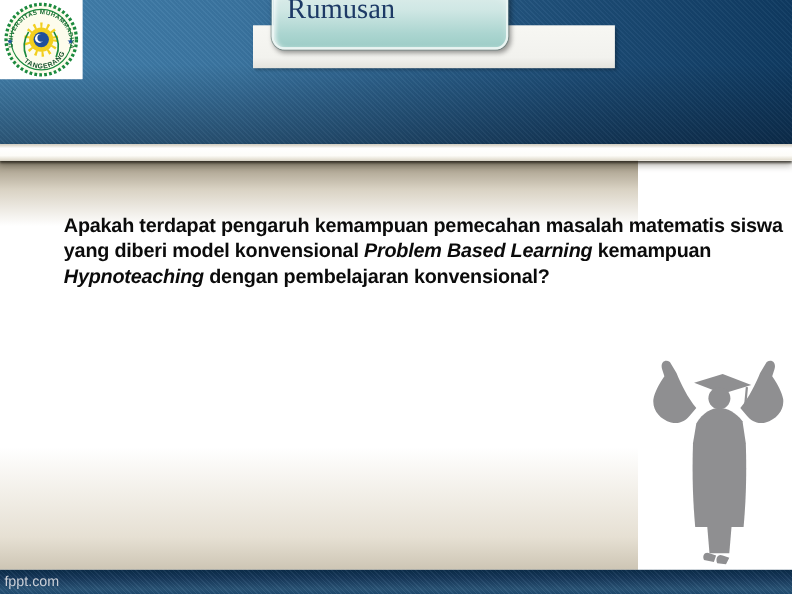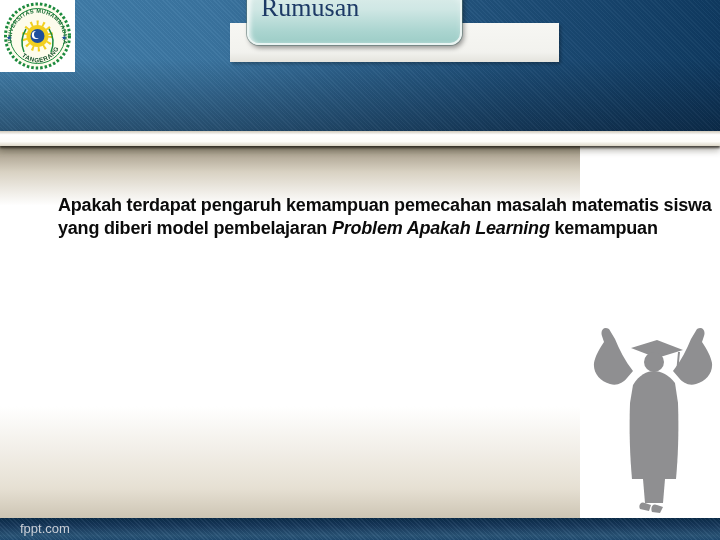--- a/index.html
+++ b/index.html
@@ -58,21 +58,21 @@
   .body-line .italic{font-style:italic;}
   .graduate{position:absolute;left:593px;top:181px;width:120px;height:190px;}
   
   .footer{
     position:absolute;left:0;top:518px;width:720px;height:22px;
     background:
       repeating-linear-gradient(45deg, rgba(255,255,255,0.05) 0 1px, rgba(0,0,0,0.05) 1px 3px),
       linear-gradient(180deg,#0b2c4a 0%,#17395c 35%,#2a5578 80%,#204c72 100%);
   }
   .watermark{
-    display:inline-block;padding-left:20px;line-height:22px;
+    display:inline-block;padding-left:4px;line-height:22px;
     font-size:13px;color:#c9ced6;
   }
 </style>
 </head>
 <body>
 
 <div class="slide">
 
   <div class="header">
 
@@ -114,21 +114,22 @@
     </div>
 
   </div>
 
   <div class="ridge"></div>
 
   <div class="content">
 
     <div class="body-text">
         <div class="body-line"><span>Apakah terdapat pengaruh kemampuan pemecahan masalah matematis siswa</span></div>
-        <div class="body-line"><span>yang diberi model pembelajaran </span><span class="italic">Problem Apakah Learning</span><span> kemampuan</span></div>
+        <div class="body-line"><span>yang diberi model konvensional </span><span class="italic">Problem Based Learning</span><span> kemampuan</span></div>
+        <div class="body-line"><span class="italic">Hypnoteaching</span><span> dengan pembelajaran konvensional?</span></div>
       </div>
 
     <svg class="graduate" viewBox="0 0 120 190">
       <g fill="#8f8f91">
 
         <path d="M16,2 C11,-1 7,3 9,9 L11,15 C6,22 2,30 1,36 C0,46 7,54 17,57 C24,59 30,56 34,51 L40,44 C32,34 26,22 22,12 Z"></path>
 
         <path d="M104,2 C109,-1 113,3 111,9 L109,15 C114,22 118,30 119,36 C120,46 113,54 103,57 C96,59 90,56 86,51 L80,44 C88,34 94,22 98,12 Z"></path>
 
         <path d="M38,21 L64,13 L90,23 L64,31 Z"></path>

